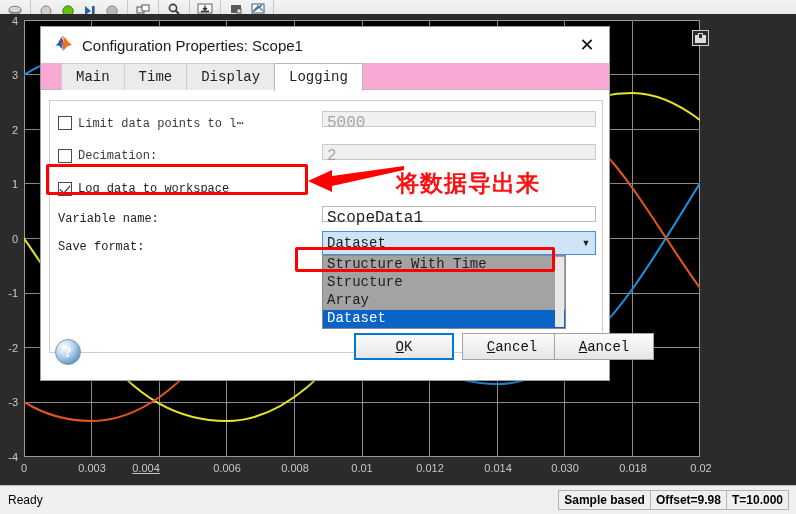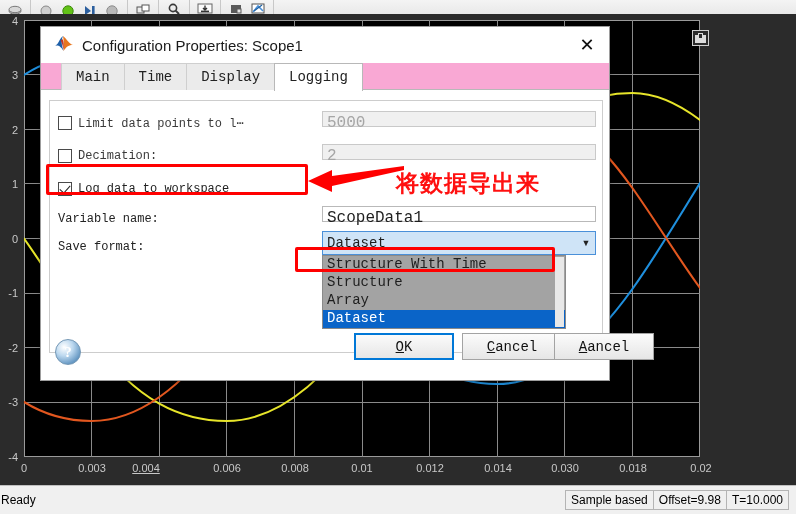--- a/index.html
+++ b/index.html
@@ -43,25 +43,25 @@
     position:absolute;left:692px;top:16px;width:17px;height:16px;
     background:#2b2b2b;border:1px solid #d0d0d0;box-sizing:border-box;
     display:flex;align-items:center;justify-content:center;cursor:pointer;
   }
   
   #statusbar{
     position:absolute;left:0;top:485px;width:796px;height:29px;
     background:#f0f0f0;border-top:1px solid #c0c0c0;
     display:flex;align-items:center;box-sizing:border-box;
   }
-  #status-ready{font-size:12px;color:#000;margin-left:1px;flex:1;}
+  #status-ready{font-size:12px;color:#000;margin-left:8px;flex:1;}
   .statcell{
     font-size:12px;color:#000;height:20px;line-height:19px;
     padding:0 5px;border:1px solid #b4b4b4;background:#f0f0f0;
-    margin-right:-1px;box-sizing:border-box;
+    margin-right:-1px;box-sizing:border-box;font-weight:bold;
   }
   #statcells{display:flex;margin-right:8px;}
   
   #dialog{
     position:absolute;left:40px;top:26px;width:570px;height:355px;
     background:#fff;border:1px solid #9d9d9d;box-sizing:border-box;
     box-shadow:0 1px 4px rgba(0,0,0,.35);
   }
   #titlebar{
     height:36px;display:flex;align-items:center;background:#fff;

